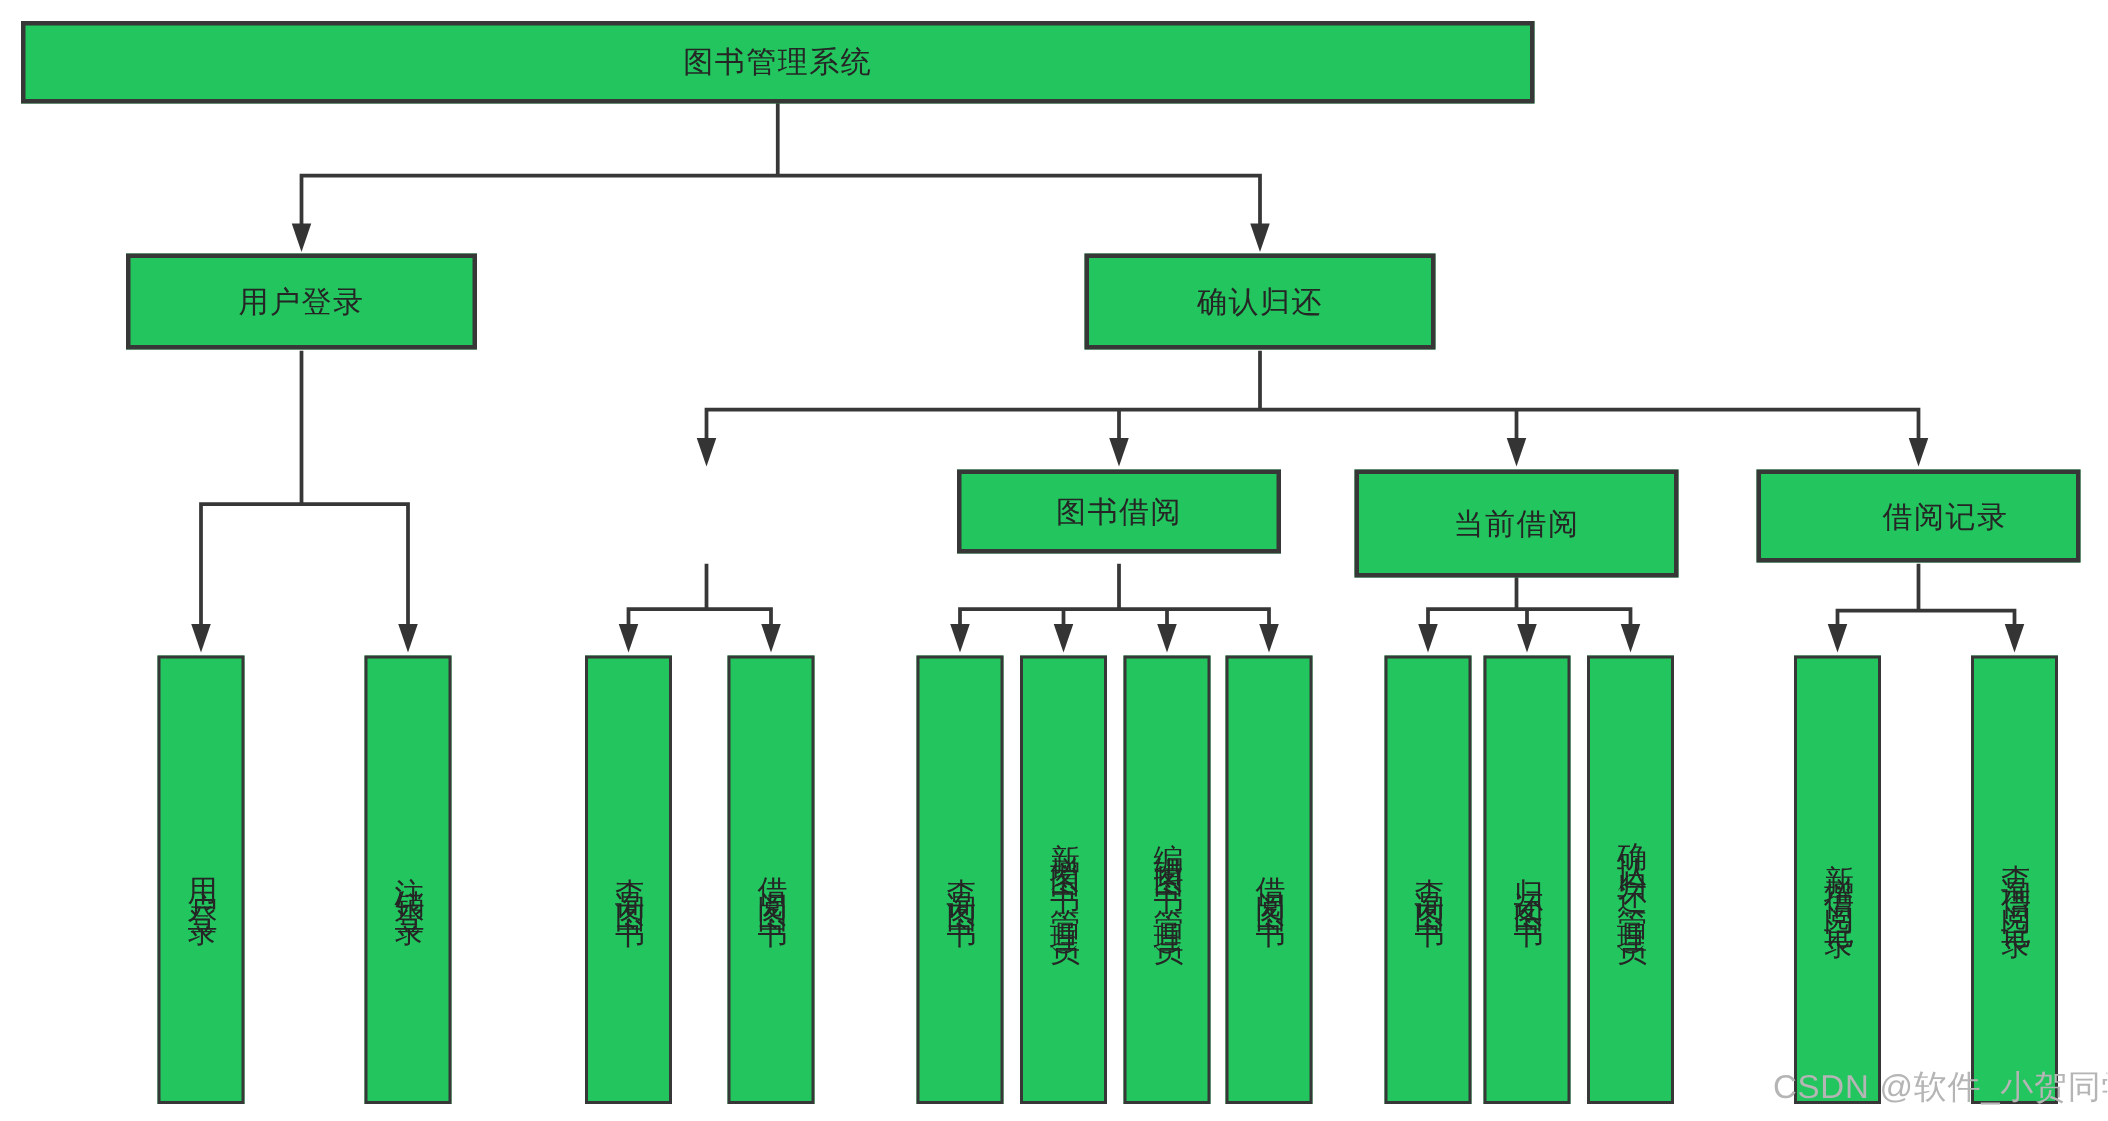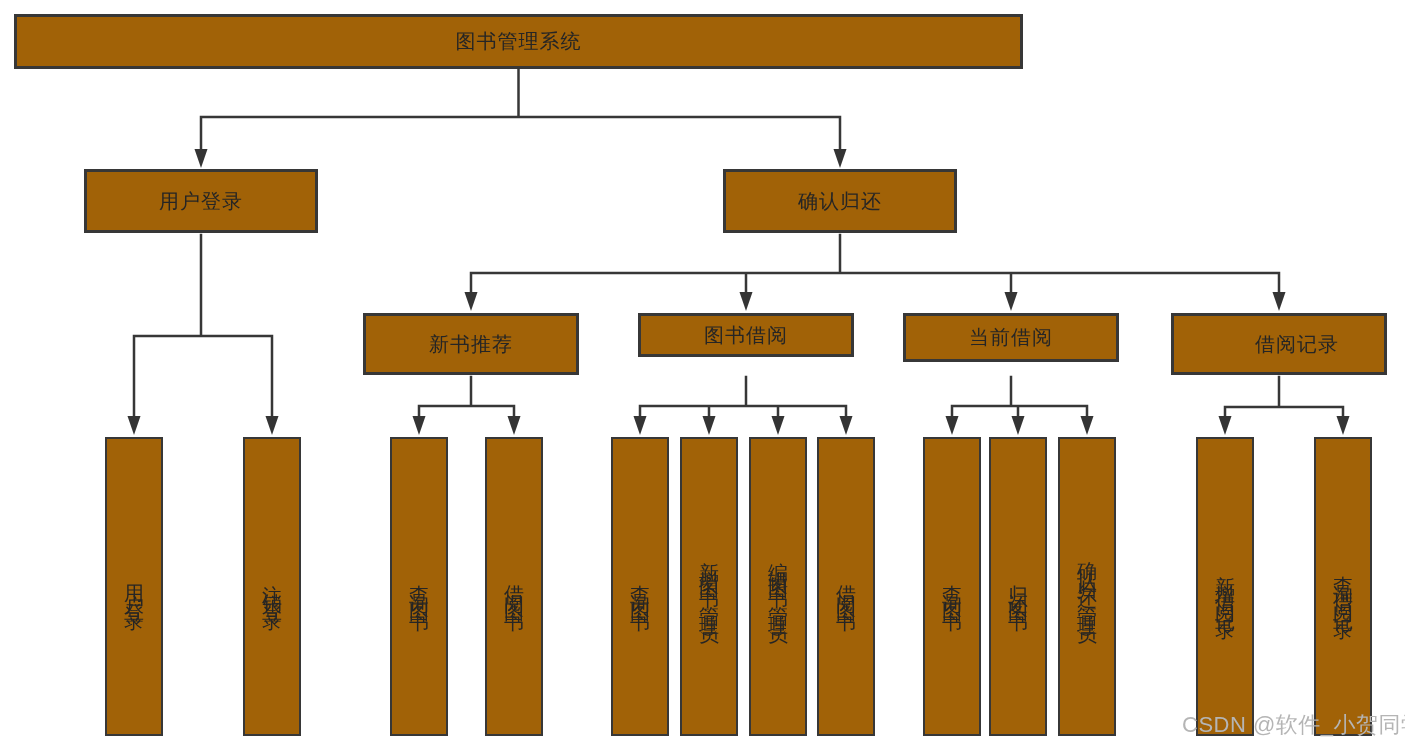--- a/index.html
+++ b/index.html
@@ -11,21 +11,21 @@
     width: 1405px;
     height: 747px;
     background: #ffffff;
     overflow: hidden;
   }
 
   .edges { position: absolute; left: 0; top: 0; z-index: 1; }
 
   .box {
     position: absolute;
-    background: #a16207;
+    background: #22c55e;
     border: 3px solid #373737;
     display: flex;
     align-items: center;
     justify-content: center;
     color: #252525;
     font-size: 20px;
     letter-spacing: 1px;
     z-index: 2;
   }
 
@@ -123,27 +123,24 @@
     <span>图书管理系统</span>
   </div>
 
   <div class="box" style="left:84px; top:169px; width:234px; height:64px;">
     <span>用户登录</span>
   </div>
   <div class="box" style="left:723px; top:169px; width:234px; height:64px;">
     <span>确认归还</span>
   </div>
 
-  <div class="box" style="left:363px; top:313px; width:216px; height:62px;">
-    <span>新书推荐</span>
-  </div>
-  <div class="box" style="left:638px; top:313px; width:216px; height:44px;align-items:center;">
+  <div class="box" style="left:638px; top:313px; width:216px; height:56px;align-items:center;">
     <span>图书借阅</span>
   </div>
-  <div class="box" style="left:903px; top:313px; width:216px; height:49px;">
+  <div class="box" style="left:903px; top:313px; width:216px; height:72px;">
     <span>当前借阅</span>
   </div>
   <div class="box" style="left:1171px; top:313px; width:216px; height:62px;padding-left:36px;">
     <span>借阅记录</span>
   </div>
 
   <div class="box leaf" style="left:105px; top:437px; width:58px; height:299px;">
     <span class="vtext">用户登录</span>
   </div>
   <div class="box leaf" style="left:243px; top:437px; width:58px; height:299px;">

